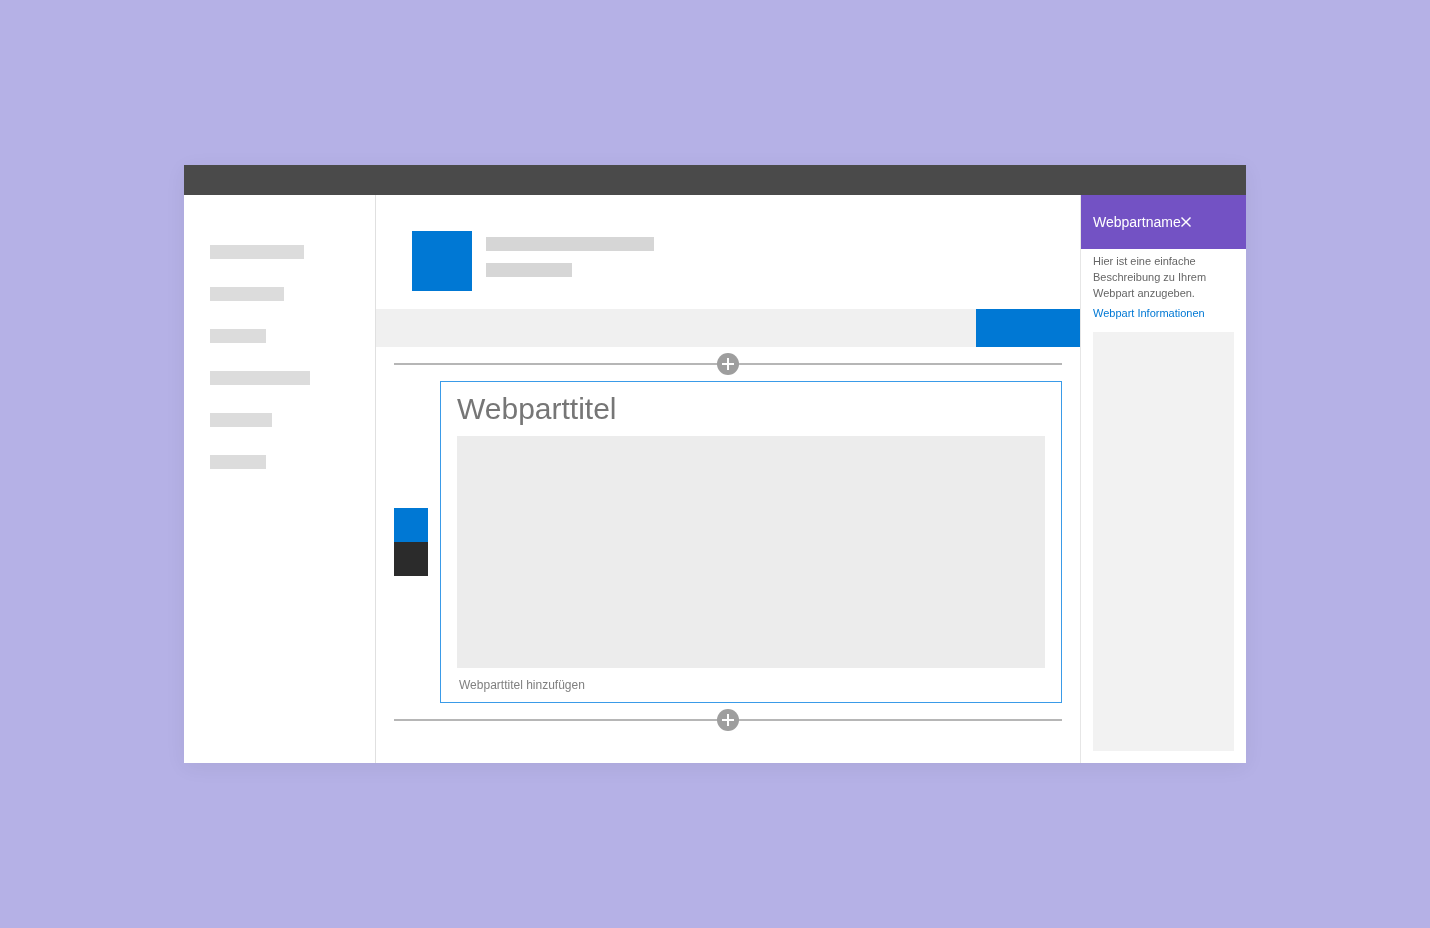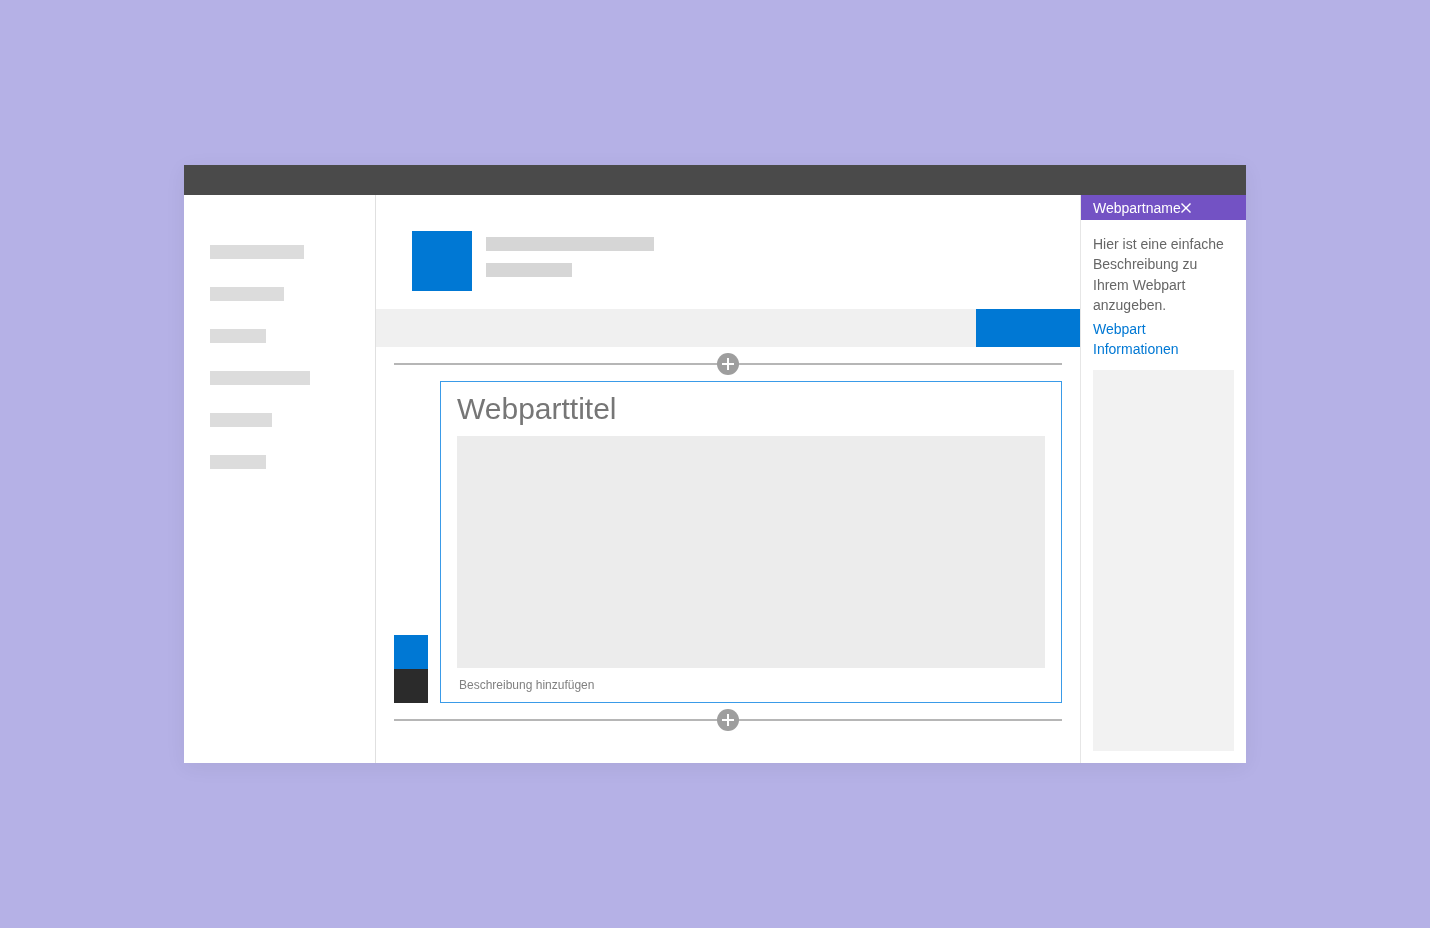--- a/index.html
+++ b/index.html
@@ -48,42 +48,42 @@
   .divider-row{position:relative;height:34px;display:flex;align-items:center;}
   .divider-line{flex:1;height:2px;background:#b6b6b6;}
   .add-btn{
     width:22px;height:22px;border-radius:50%;
     background:#9e9e9e;display:flex;align-items:center;justify-content:center;
     position:absolute;left:50%;top:50%;transform:translate(-50%,-50%);
     cursor:pointer;
   }
   .add-btn svg{display:block;}
 
-  .webpart-row{display:flex;align-items:flex-end;}
+  .webpart-row{display:flex;align-items:center;}
   .handle{display:flex;flex-direction:column;margin-right:12px;}
   .handle-box{width:34px;height:34px;}
   .handle-edit{background:var(--blue);}
   .handle-move{background:#2b2b2b;}
 
   .webpart{
     flex:1;border:1px solid #3a9be8;padding:10px 16px 4px;
   }
   .wp-title{font-size:30px;font-weight:300;color:#767676;margin-bottom:10px;}
   .wp-body{height:232px;background:#ececec;}
   .wp-desc{font-size:12px;color:#808080;padding:10px 2px 6px;}
 
   
   .pane{width:166px;border-left:1px solid #e6e6e6;display:flex;flex-direction:column;}
   .pane-header{
-    height:25px;background:var(--purple);color:#fff;
+    height:54px;background:var(--purple);color:#fff;
     display:flex;align-items:center;padding:0 10px 0 12px;font-size:14px;
   }
   .pane-header span{flex:1;}
   .pane-close{cursor:pointer;display:flex;align-items:center;}
-  .pane-body{padding:14px 12px 10px;font-size:14px;color:#666;line-height:1.45;}
+  .pane-body{padding:5px 12px 10px;font-size:11px;color:#666;line-height:1.45;}
   .pane-link{color:#0078d4;display:block;margin-top:4px;cursor:pointer;}
   .pane-fill{flex:1;padding:0 12px 12px;}
   .pane-placeholder{width:100%;height:100%;background:#f2f2f2;}
 </style>
 </head>
 <body>
 
 <div class="window">
   <div class="titlebar"></div>
   <div class="body">
@@ -123,21 +123,21 @@
         </div>
 
         <div class="webpart-row">
           <div class="handle">
             <div class="handle-box handle-edit"></div>
             <div class="handle-box handle-move"></div>
           </div>
           <div class="webpart">
             <div class="wp-title">Webparttitel</div>
             <div class="wp-body"></div>
-            <div class="wp-desc">Beschreibung hinzufügen</div>
+            <div class="wp-desc">Webparttitel hinzufügen</div>
           </div>
         </div>
 
         <div class="divider-row">
           <div class="divider-line"></div>
           <div class="add-btn">
             <svg width="12" height="12" viewBox="0 0 12 12">
                 <path d="M5 0h2v5h5v2H7v5H5V7H0V5h5z" fill="#fff"></path>
               </svg>
           </div>

